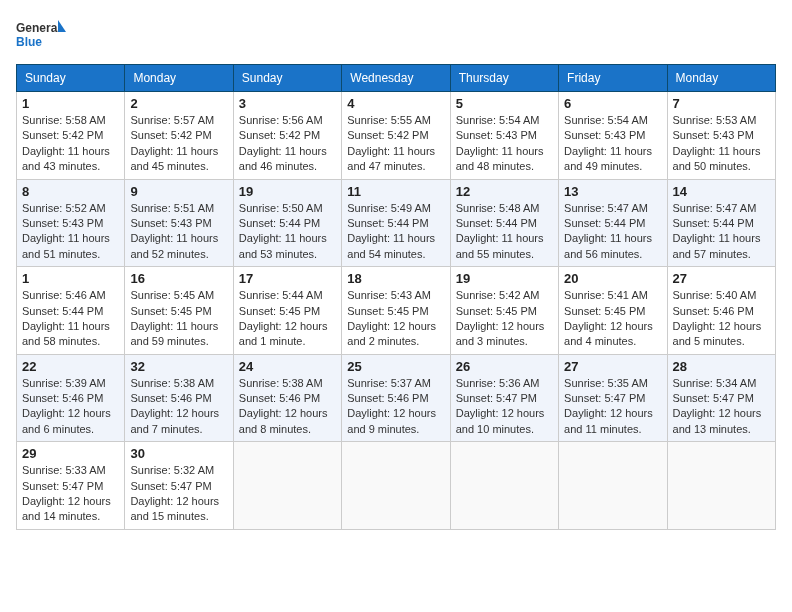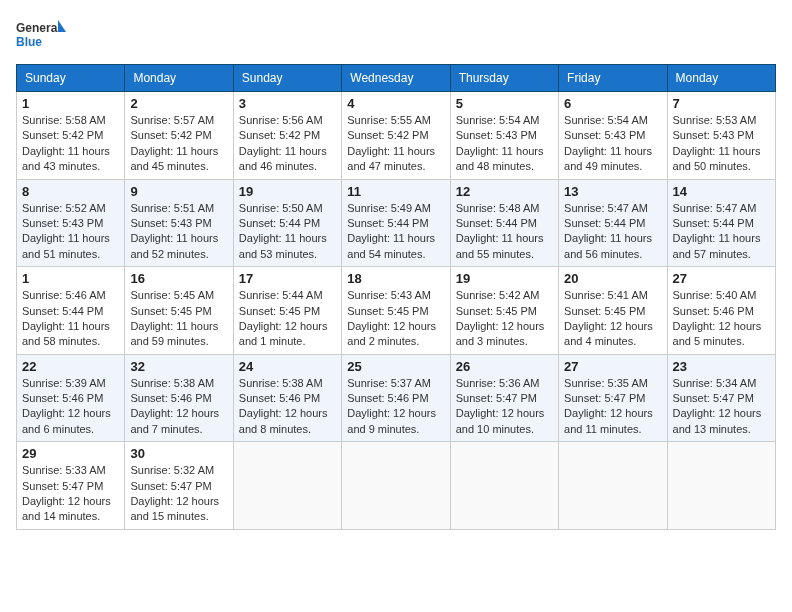--- a/index.html
+++ b/index.html
@@ -214,21 +214,21 @@
         </td>
         <td>
           <span class="day-num">26</span>
           <div class="day-info">Sunrise: 5:36 AM<br>Sunset: 5:47 PM<br>Daylight: 12 hours and 10 minutes.</div>
         </td>
         <td>
           <span class="day-num">27</span>
           <div class="day-info">Sunrise: 5:35 AM<br>Sunset: 5:47 PM<br>Daylight: 12 hours and 11 minutes.</div>
         </td>
         <td>
-          <span class="day-num">23</span>
+          <span class="day-num">28</span>
           <div class="day-info">Sunrise: 5:34 AM<br>Sunset: 5:47 PM<br>Daylight: 12 hours and 13 minutes.</div>
         </td>
       </tr>
       <tr>
         <td>
           <span class="day-num">29</span>
           <div class="day-info">Sunrise: 5:33 AM<br>Sunset: 5:47 PM<br>Daylight: 12 hours and 14 minutes.</div>
         </td>
         <td>
           <span class="day-num">30</span>

